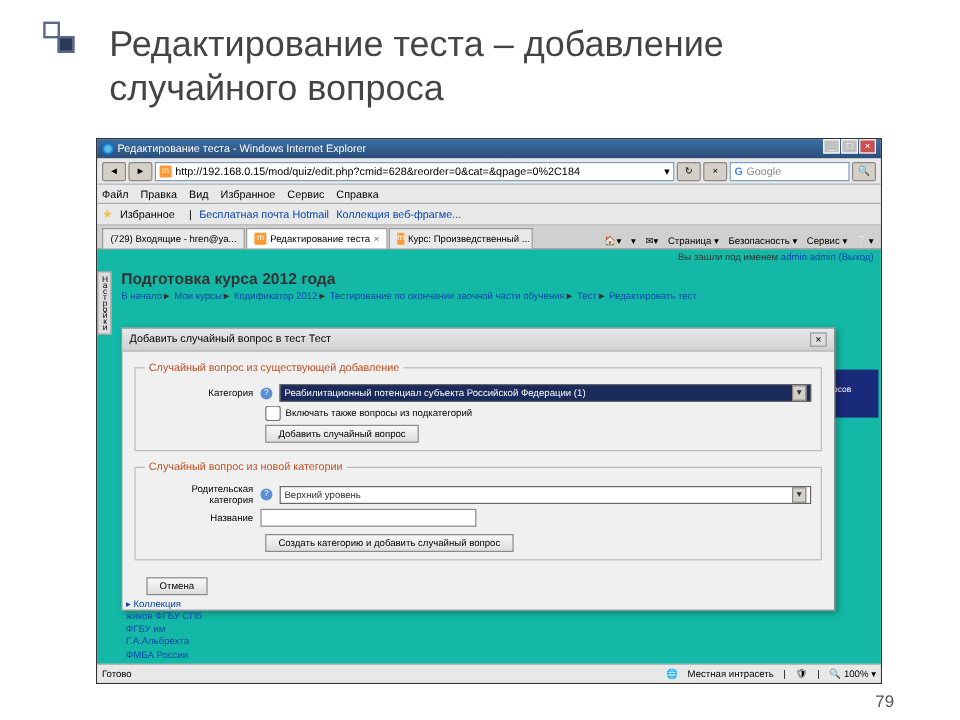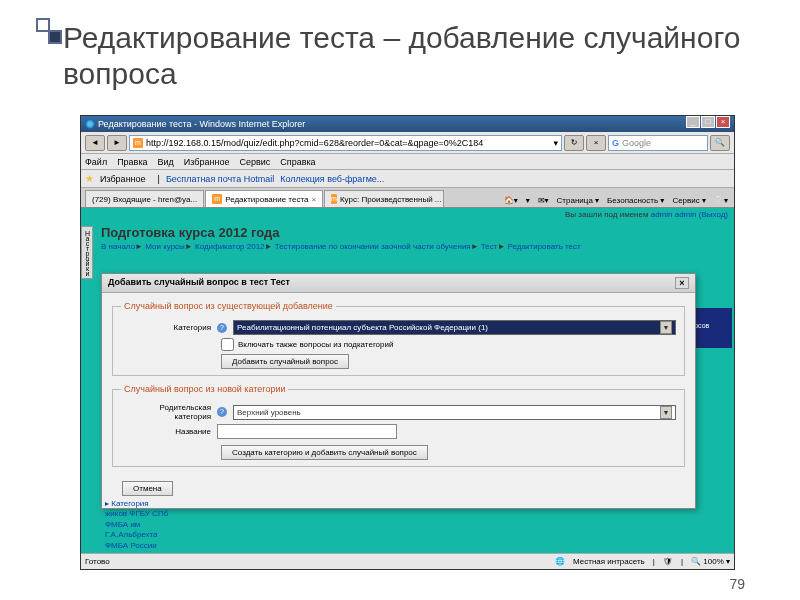--- a/index.html
+++ b/index.html
@@ -1,17 +1,17 @@
 <!DOCTYPE html>
 <html><head>
 <meta charset="utf-8">
 <style>
 *{margin:0;padding:0;box-sizing:border-box;font-family:Tahoma,Arial,sans-serif}
 body{background:#fff;width:800px;height:600px;overflow:hidden;position:relative}
-.slide{position:relative;width:800px;height:600px;padding:20px 33px}
+.slide{position:relative;width:800px;height:600px;padding:20px 61px}
 .deco-sq{position:absolute;width:14px;height:14px;border:2px solid #5a6a8a}
 .deco-sq.d1{top:18px;left:36px;background:#fff}
 .deco-sq.d2{top:30px;left:48px;background:#2a3a5a}
 .slide-title{font-size:30px;color:#444;margin-left:30px;line-height:1.2;font-weight:normal}
 .browser{position:absolute;top:115px;left:80px;width:655px;height:455px;border:1px solid #333;background:#d4d0c8;font-size:9px}
 .titlebar{background:linear-gradient(#3a6ea5,#2a4e7a);color:#fff;height:16px;display:flex;padding:0 4px;justify-content:space-between}
 .titlebar-left{display:flex;align-items:center;gap:3px}
 .ie-icon{width:10px;height:10px;background:radial-gradient(circle,#5bc0de 30%,#0066cc 70%);border-radius:50%;display:inline-block}
 .winbtns{display:flex;gap:1px}
 .winbtn{width:14px;height:12px;background:#c0c0c0;border:1px solid #fff;font-size:8px;text-align:center;line-height:10px;cursor:pointer}
@@ -32,21 +32,21 @@
 .tabbar-right{margin-left:auto;display:flex;gap:8px;font-size:8px;padding:2px}
 .content{background:#14b8a6;height:345px;overflow:hidden;position:relative}
 .login-info{text-align:right;font-size:8px;padding:2px 6px;color:#333}
 .login-info a{color:#0645ad}
 .sidebar-tab{position:absolute;left:0;top:18px;width:12px;background:#ddd;border:1px solid #999;padding:3px 1px;font-size:7px;writing-mode:vertical-rl;text-orientation:upright;letter-spacing:-2px}
 .course-hdr{padding:4px 8px 4px 20px}
 .course-hdr h2{font-size:13px;font-weight:bold;color:#333}
 .breadcrumb{font-size:8px;color:#0645ad;padding:2px 0}
 .breadcrumb span{color:#333}
 .dialog{position:absolute;top:65px;left:20px;width:595px;background:#f0f0f0;border:1px solid #888;box-shadow:2px 2px 6px rgba(0,0,0,.3)}
-.dlg-title{background:linear-gradient(#e8e8e8,#d0d0d0);border-bottom:1px solid #aaa;padding:3px 6px;display:flex;justify-content:space-between;font-size:9px;font-weight:bold}
+.dlg-title{background:linear-gradient(#e8e8e8,#d0d0d0);border-bottom:1px solid #aaa;padding:3px 6px;display:flex;justify-content:space-between;font-size:9px;font-weight:normal}
 .dlg-close{width:14px;height:12px;background:#ddd;border:1px solid #999;text-align:center;line-height:10px;cursor:pointer}
 .dlg-body{padding:8px 10px}
 .fieldset{border:1px solid #bbb;margin-bottom:8px;padding:6px 8px}
 .fieldset legend{font-size:9px;color:#c05020;padding:0 3px}
 .form-row{display:flex;align-items:center;margin:3px 0;gap:6px}
 .form-label{width:90px;text-align:right;font-size:8px}
 .help-icon{width:10px;height:10px;background:#5a8fd6;color:#fff;border-radius:50%;font-size:7px;text-align:center;line-height:10px;display:inline-block}
 .select-wide{flex:1;height:15px;background:#1a2a5a;color:#fff;border:1px solid #666;font-size:8px;padding:0 3px;display:flex;align-items:center;justify-content:space-between}
 .select-wide.light{background:#fff;color:#333}
 .select-arrow{width:12px;height:13px;background:#d4d0c8;border:1px solid #888;text-align:center;font-size:7px;line-height:11px;color:#333}
@@ -200,23 +200,23 @@
               <input class="text-input" style="">
             </div>
             <button class="dlg-btn" style="margin-left:100px">Создать категорию и добавить случайный вопрос</button>
           </fieldset>
 
           <button class="dlg-btn cancel-btn" style="margin-left:10px">Отмена</button>
         </div>
       </div>
 
       <div class="bottom-links">
-        <div>▸ Категория</div>
+        <div>▸ Коллекция</div>
         <div>жиков ФГБУ СПб</div>
-        <div>ФМБА им</div>
+        <div>ФГБУ им</div>
         <div>Г.А.Альбрехта</div>
         <div>ФМБА России</div>
       </div>
     </div>
 
     <div class="statusbar">
       <span>Готово</span>
       <div class="status-right">
         <span>🌐</span>
         <span>Местная интрасеть</span>

